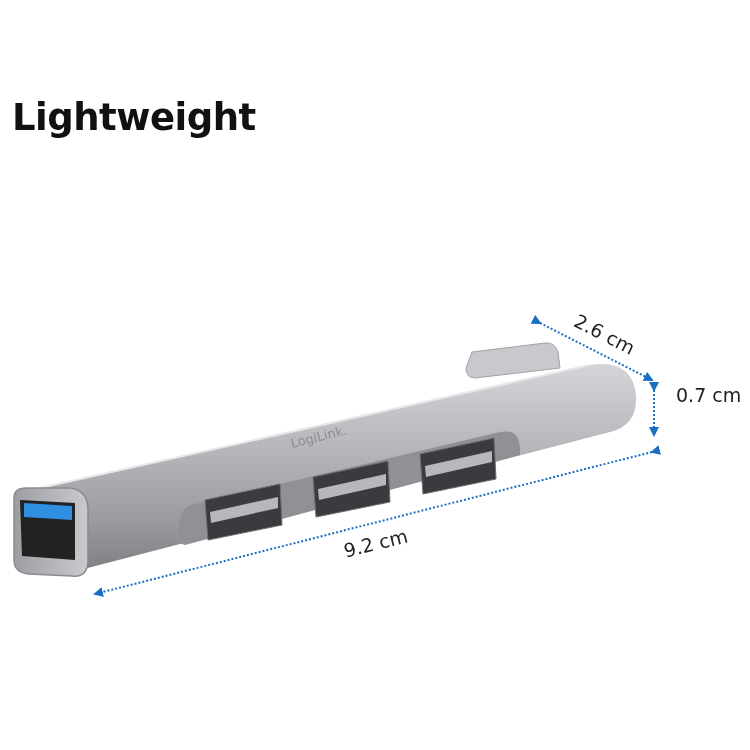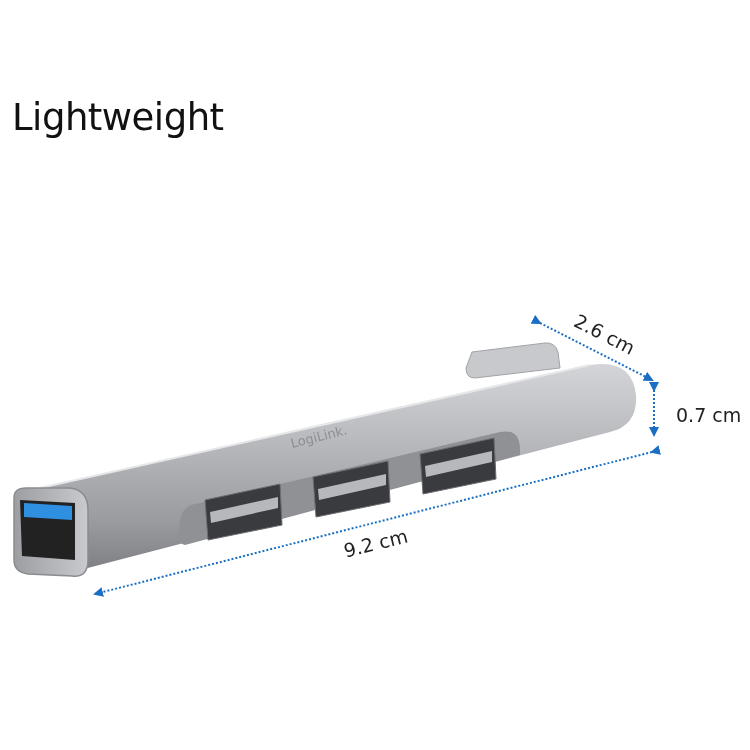--- a/index.html
+++ b/index.html
@@ -1,17 +1,17 @@
 <!DOCTYPE html>
 <html><head>
 <meta charset="utf-8">
 <style>
   html, body { margin:0; padding:0; background:#ffffff; }
   body { width:750px; height:750px; position:relative; overflow:hidden; font-family:"DejaVu Sans", sans-serif; }
-  .headline { position:absolute; left:12px; top:96px; font-size:37px; font-weight:normal; color:#111; letter-spacing:-0.5px; font-family:"DejaVu Sans", sans-serif; }
+  .headline { position:absolute; left:12px; top:96px; font-size:37px; font-weight:bold; color:#111; letter-spacing:-0.5px; font-family:"DejaVu Sans", sans-serif; }
   .dim { position:absolute; font-size:19px; color:#222; font-family:"DejaVu Sans", sans-serif; white-space:nowrap; }
   svg.stage { position:absolute; left:0; top:0; }
 </style>
 </head>
 <body>
 
 <div class="headline">Lightweight</div>
 
 <svg class="stage" width="750" height="750" viewBox="0 0 750 750">
   <defs>
@@ -63,13 +63,13 @@
 
   <text x="292" y="448" font-size="13" fill="#8d8f93" transform="rotate(-14 292 448)" font-family="DejaVu Sans, sans-serif" id="logoText">LogiLink.</text>
 
   <line x1="652" y1="452" x2="95" y2="594" stroke="#1a6fc4" stroke-width="2" stroke-dasharray="2,2" marker-end="url(#arrowHead)" marker-start="url(#arrowHead)"></line>
   <line x1="540" y1="323" x2="652" y2="380" stroke="#1a6fc4" stroke-width="2" stroke-dasharray="2,2" marker-end="url(#arrowHead)" marker-start="url(#arrowHead)"></line>
   <line x1="654" y1="390" x2="654" y2="435" stroke="#1a6fc4" stroke-width="2" stroke-dasharray="2,2" marker-end="url(#arrowHead)" marker-start="url(#arrowHead)"></line>
 </svg>
 
 <div class="dim" style="left:343px; top:532px; transform:rotate(-14deg);">9.2 cm</div>
 <div class="dim" style="left:572px; top:323px; transform:rotate(27deg);">2.6 cm</div>
-<div class="dim" style="left:676px; top:404px;">0.7 cm</div>
+<div class="dim" style="left:676px; top:384px;">0.7 cm</div>
 
 </body></html>

